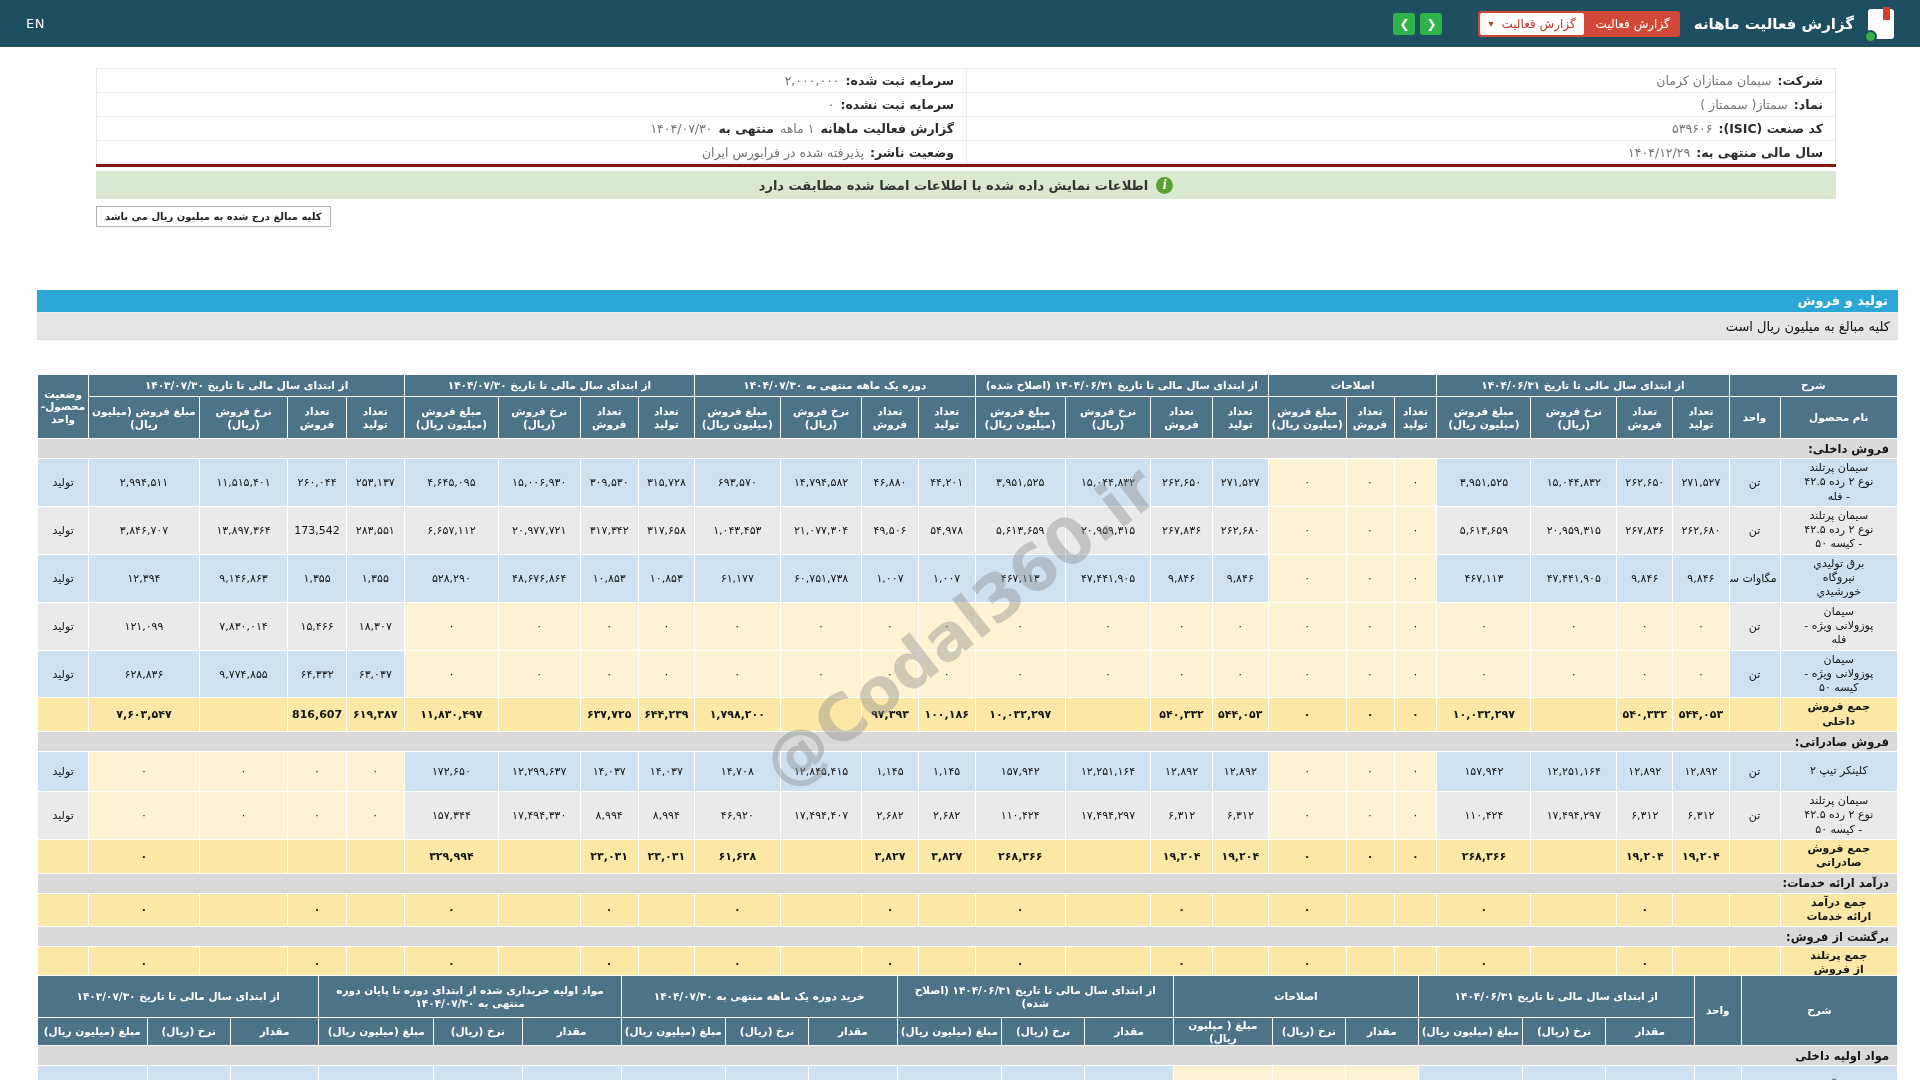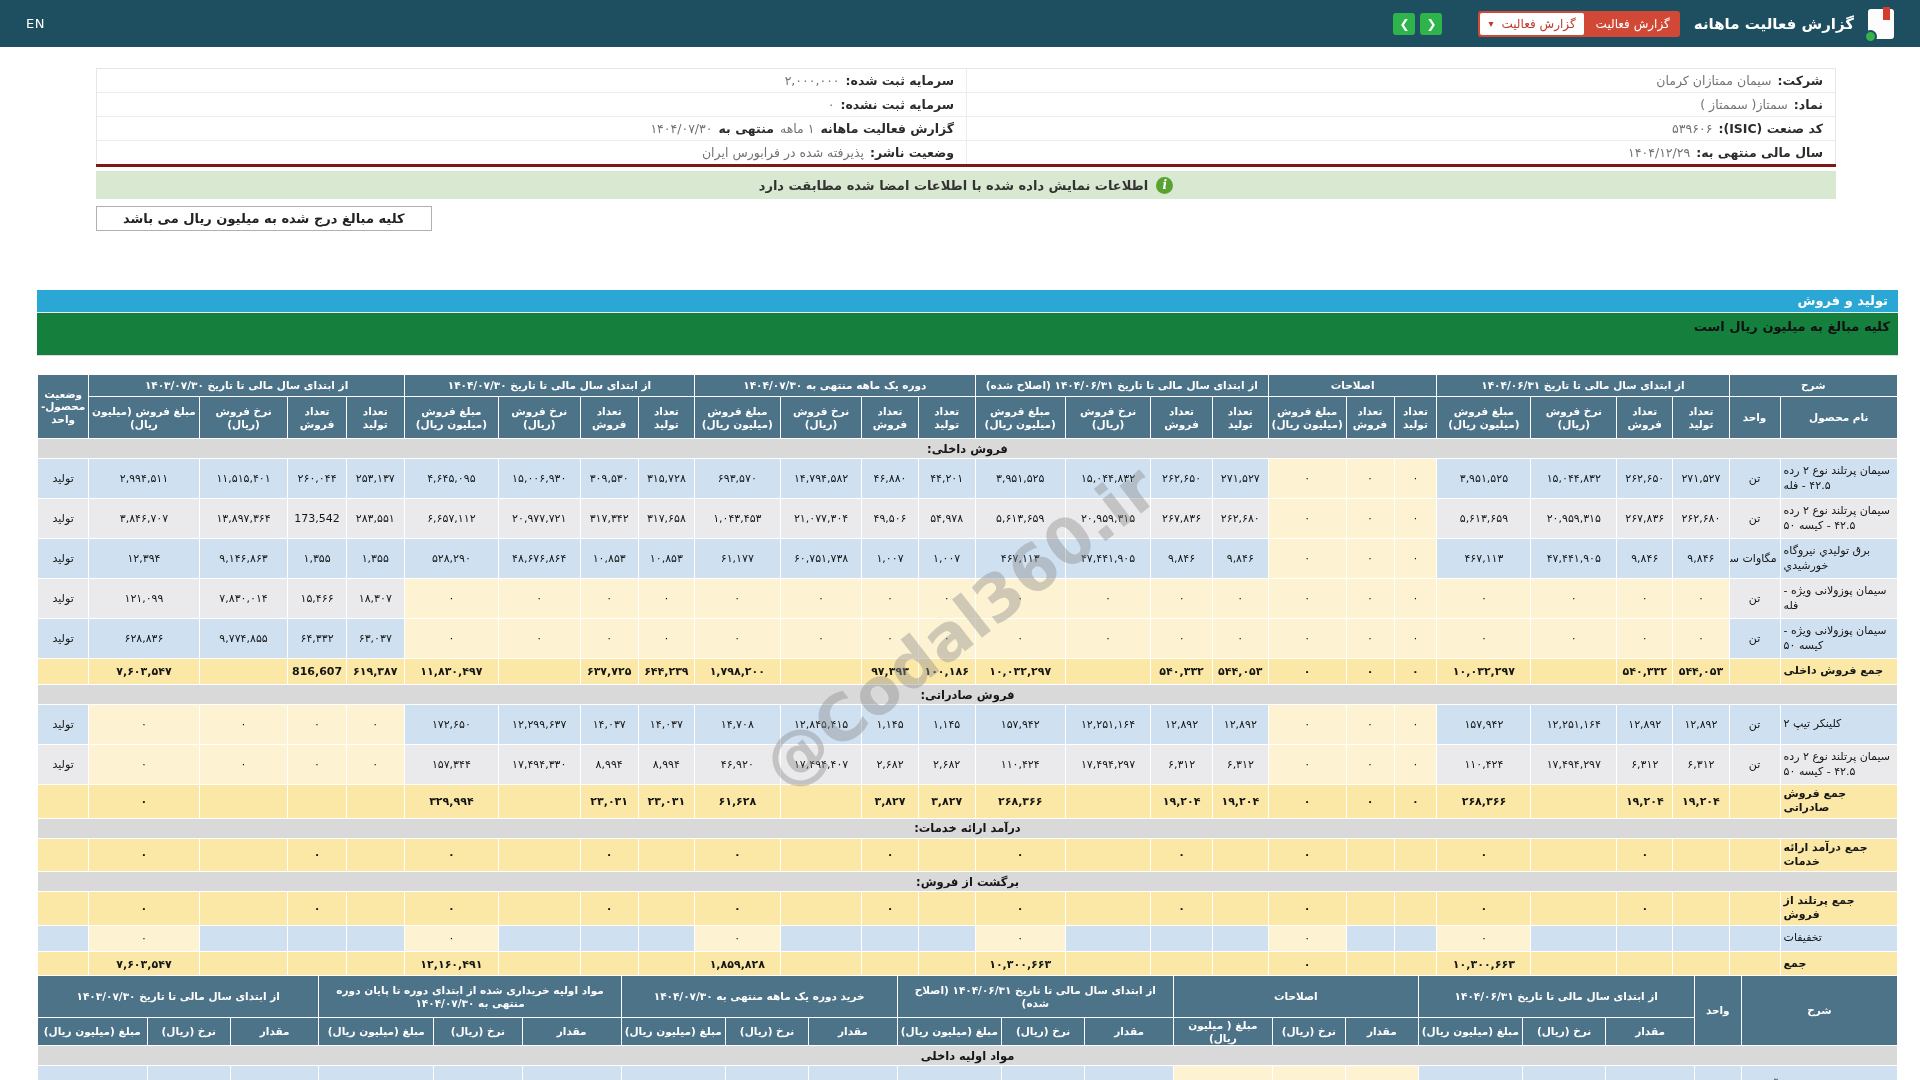--- a/index.html
+++ b/index.html
@@ -37,42 +37,42 @@
   .red-line{position:absolute;top:164px;left:96px;width:1740px;height:3px;background:#7e1a12}
 
   
   .signed-banner{position:absolute;top:171px;left:96px;width:1740px;height:28px;background:#d9e8d0;
     display:flex;align-items:center;justify-content:center;gap:8px;direction:rtl;
     font-size:13px;font-weight:bold;color:#333}
   .info-icon{width:17px;height:17px;border-radius:50%;background:#58a32f;color:#fff;
     font-family:"DejaVu Serif",serif;font-style:italic;font-weight:bold;font-size:12px;
     display:inline-flex;align-items:center;justify-content:center}
   .amounts-note{position:absolute;top:206px;left:96px;border:1px solid #b0b0b0;background:#fff;
-    padding:4px 26px;font-size:13px;font-weight:bold;color:#222;direction:rtl;white-space:nowrap}
+    padding:4px 8px;font-size:10px;font-weight:bold;color:#222;direction:rtl;white-space:nowrap}
 
   .section-bar{position:absolute;top:290px;left:37px;width:1861px;height:22px;background:#2ba7d6;
     color:#fff;font-weight:bold;font-size:13px;line-height:22px;direction:rtl;padding-right:10px}
-  .subtitle-row{position:absolute;top:312px;left:37px;width:1861px;height:44px;background:#15803d;
-    border-top:1px solid #ececec;border-bottom:1px solid #dcdcdc;color:#111;font-weight:bold;
+  .subtitle-row{position:absolute;top:312px;left:37px;width:1861px;height:28px;background:#e5e5e5;
+    border-top:1px solid #ececec;border-bottom:1px solid #dcdcdc;color:#111;font-weight:normal;
     font-size:13px;line-height:27px;direction:rtl;padding-right:8px}
 
   
   table.grid{border-collapse:collapse;table-layout:fixed;position:absolute;left:37px;width:1861px;background:#fff}
   #prod-table{top:374px}
   #mat-table{top:975px}
   .grid th,.grid td{border:1px solid #fff;overflow:hidden}
   .grid thead th{background:#4d7389;color:#fff;font-size:10.5px;font-weight:bold;text-align:center;
     vertical-align:middle;padding:1px 2px;line-height:1.2}
   #prod-table thead tr:first-child th{height:22px}
   #prod-table thead tr:last-child th{height:42px}
   #mat-table thead tr:first-child th{height:42px}
   #mat-table thead tr:last-child th{height:26px}
   .grid td{font-size:11px;color:#151515;text-align:center;padding:1px 3px;white-space:nowrap}
-  .grid td.name{text-align:left;padding:2px 3px;line-height:1.3;white-space:normal}
-  .grid tr.section td{background:#d9d9d9;font-weight:bold;font-size:11.5px;
+  .grid td.name{text-align:center;padding:2px 23px;line-height:1.3;white-space:normal}
+  .grid tr.section td{background:#d9d9d9;text-align:right;font-weight:bold;font-size:11.5px;
     height:20px;padding:1px 8px}
   .grid tr.datarow td{height:40px}
   .grid tr.shortrow td{height:26px}
   .grid tr.sumrow td{height:26px;font-weight:bold}
   .even{background:#cfe1f1}
   .odd{background:#eaeaec}
   .zero{background:#fdf3d2}
   .sumc{background:#fbe8a6}
 
   .watermark{position:absolute;left:590px;top:590px;width:740px;text-align:center;

